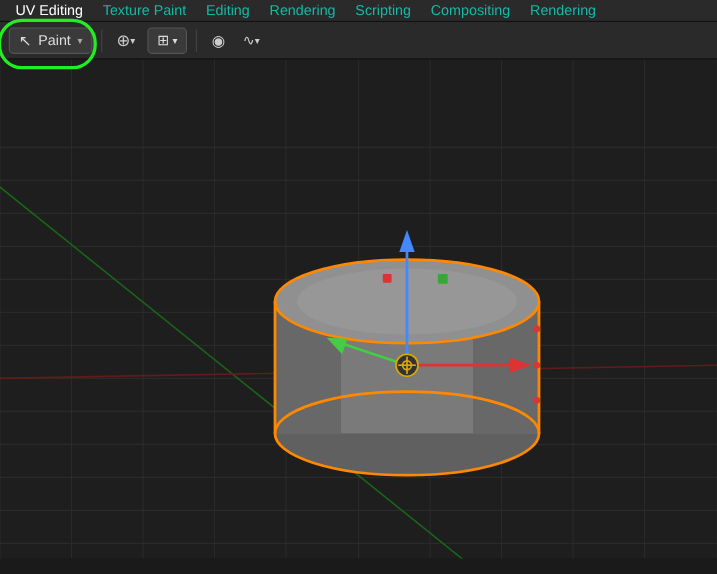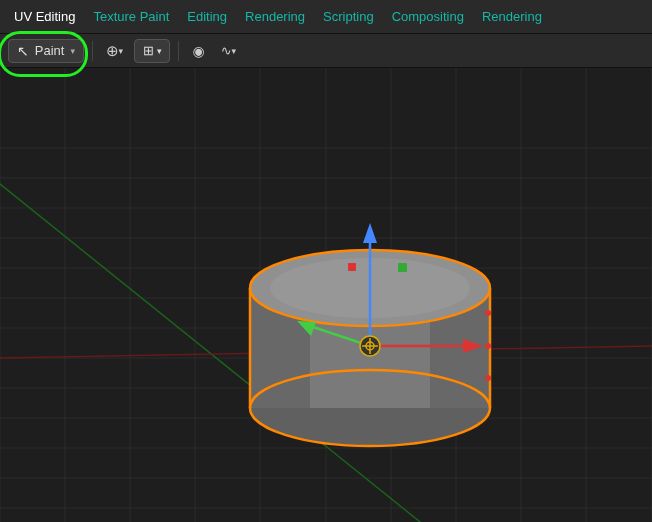--- a/index.html
+++ b/index.html
@@ -11,21 +11,21 @@
       font-family: 'Segoe UI', Arial, sans-serif;
       font-size: 13px;
       color: #ccc;
     }
 
     
     .menu-bar {
       display: flex;
       align-items: center;
       background: #2a2a2a;
-      height: 34px;
+      height: 20px;
       padding: 0 6px;
       border-bottom: 1px solid #111;
       gap: 2px;
       position: relative;
       z-index: 10;
     }
     .menu-item {
       padding: 4px 8px;
       cursor: pointer;
       border-radius: 3px;

